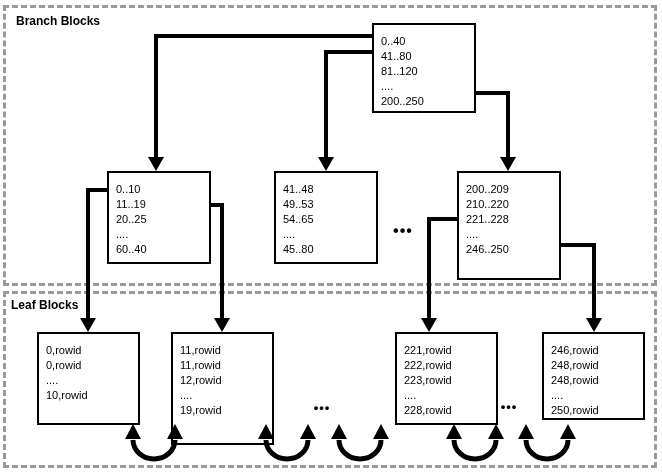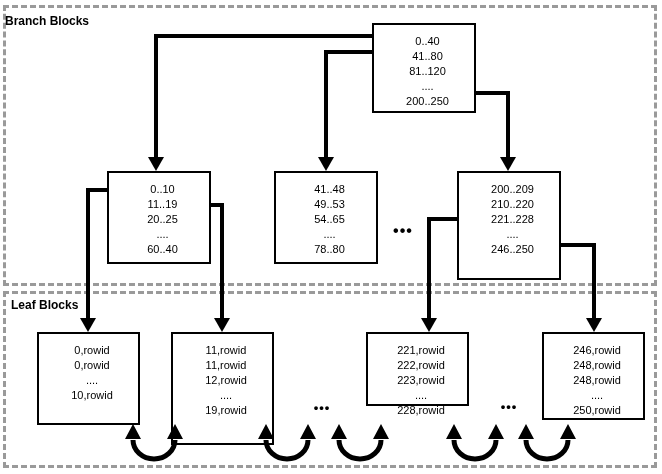--- a/index.html
+++ b/index.html
@@ -13,38 +13,38 @@
   .canvas{
     position:relative;width:662px;height:474px;background:var(--bg);
     font-family:"Liberation Sans",sans-serif;overflow:hidden;
   }
   .region{position:absolute;border:3px dashed var(--dashed);box-sizing:border-box;background:transparent;}
   .region-label{position:absolute;font-weight:bold;font-size:12px;color:var(--ink);white-space:nowrap;}
   .node{
     position:absolute;box-sizing:border-box;border:2px solid var(--box-border);
     background:#fff;padding:9px 0 0 7px;font-size:11px;line-height:15px;color:var(--ink);
   }
-  .node div{white-space:pre;text-align:center;}
+  .node div{white-space:pre;}
   .dots{position:absolute;font-weight:bold;color:var(--ink);text-align:center;white-space:nowrap;}
   .dots-branch{font-size:16px;line-height:16px;letter-spacing:1px;}
   .dots-leaf{font-size:13px;line-height:13px;letter-spacing:1px;}
   svg.overlay{position:absolute;left:0;top:0;width:662px;height:474px;pointer-events:none;}
   .c{fill:none;stroke:var(--connector);stroke-width:4;}
   .u{fill:none;stroke:var(--connector);stroke-width:5;}
   .ah{fill:var(--connector);stroke:none;}
 </style>
 </head>
 <body>
 
 <div class="canvas">
 
   <div class="region" style="left:3px;top:5px;width:654px;height:281px"></div>
   <div class="region" style="left:3px;top:291px;width:654px;height:177px"></div>
 
-  <div class="region-label" style="left:5px;top:14px">Branch Blocks</div>
+  <div class="region-label" style="left:16px;top:14px">Branch Blocks</div>
   <div class="region-label" style="left:11px;top:298px">Leaf Blocks</div>
 
   <div class="node" style="left:372px;top:23px;width:104px;height:90px">
     <div>0..40</div>
     <div>41..80</div>
     <div>81..120</div>
     <div>....</div>
     <div>200..250</div>
   </div>
 
@@ -54,21 +54,21 @@
     <div>20..25</div>
     <div>....</div>
     <div>60..40</div>
   </div>
 
   <div class="node" style="left:274px;top:171px;width:104px;height:93px">
     <div>41..48</div>
     <div>49..53</div>
     <div>54..65</div>
     <div>....</div>
-    <div>78..80</div>
+    <div>45..80</div>
   </div>
 
   <div class="node" style="left:457px;top:171px;width:104px;height:109px">
     <div>200..209</div>
     <div>210..220</div>
     <div>221..228</div>
     <div>....</div>
     <div>246..250</div>
   </div>
 
@@ -80,21 +80,21 @@
   </div>
 
   <div class="node" style="left:171px;top:332px;width:103px;height:113px">
     <div>11,rowid</div>
     <div>11,rowid</div>
     <div>12,rowid</div>
     <div>....</div>
     <div>19,rowid</div>
   </div>
 
-  <div class="node" style="left:366px;top:332px;width:103px;height:74px">
+  <div class="node" style="left:395px;top:332px;width:103px;height:93px">
     <div>221,rowid</div>
     <div>222,rowid</div>
     <div>223,rowid</div>
     <div>....</div>
     <div>228,rowid</div>
   </div>
 
   <div class="node" style="left:542px;top:332px;width:103px;height:88px">
     <div>246,rowid</div>
     <div>248,rowid</div>

